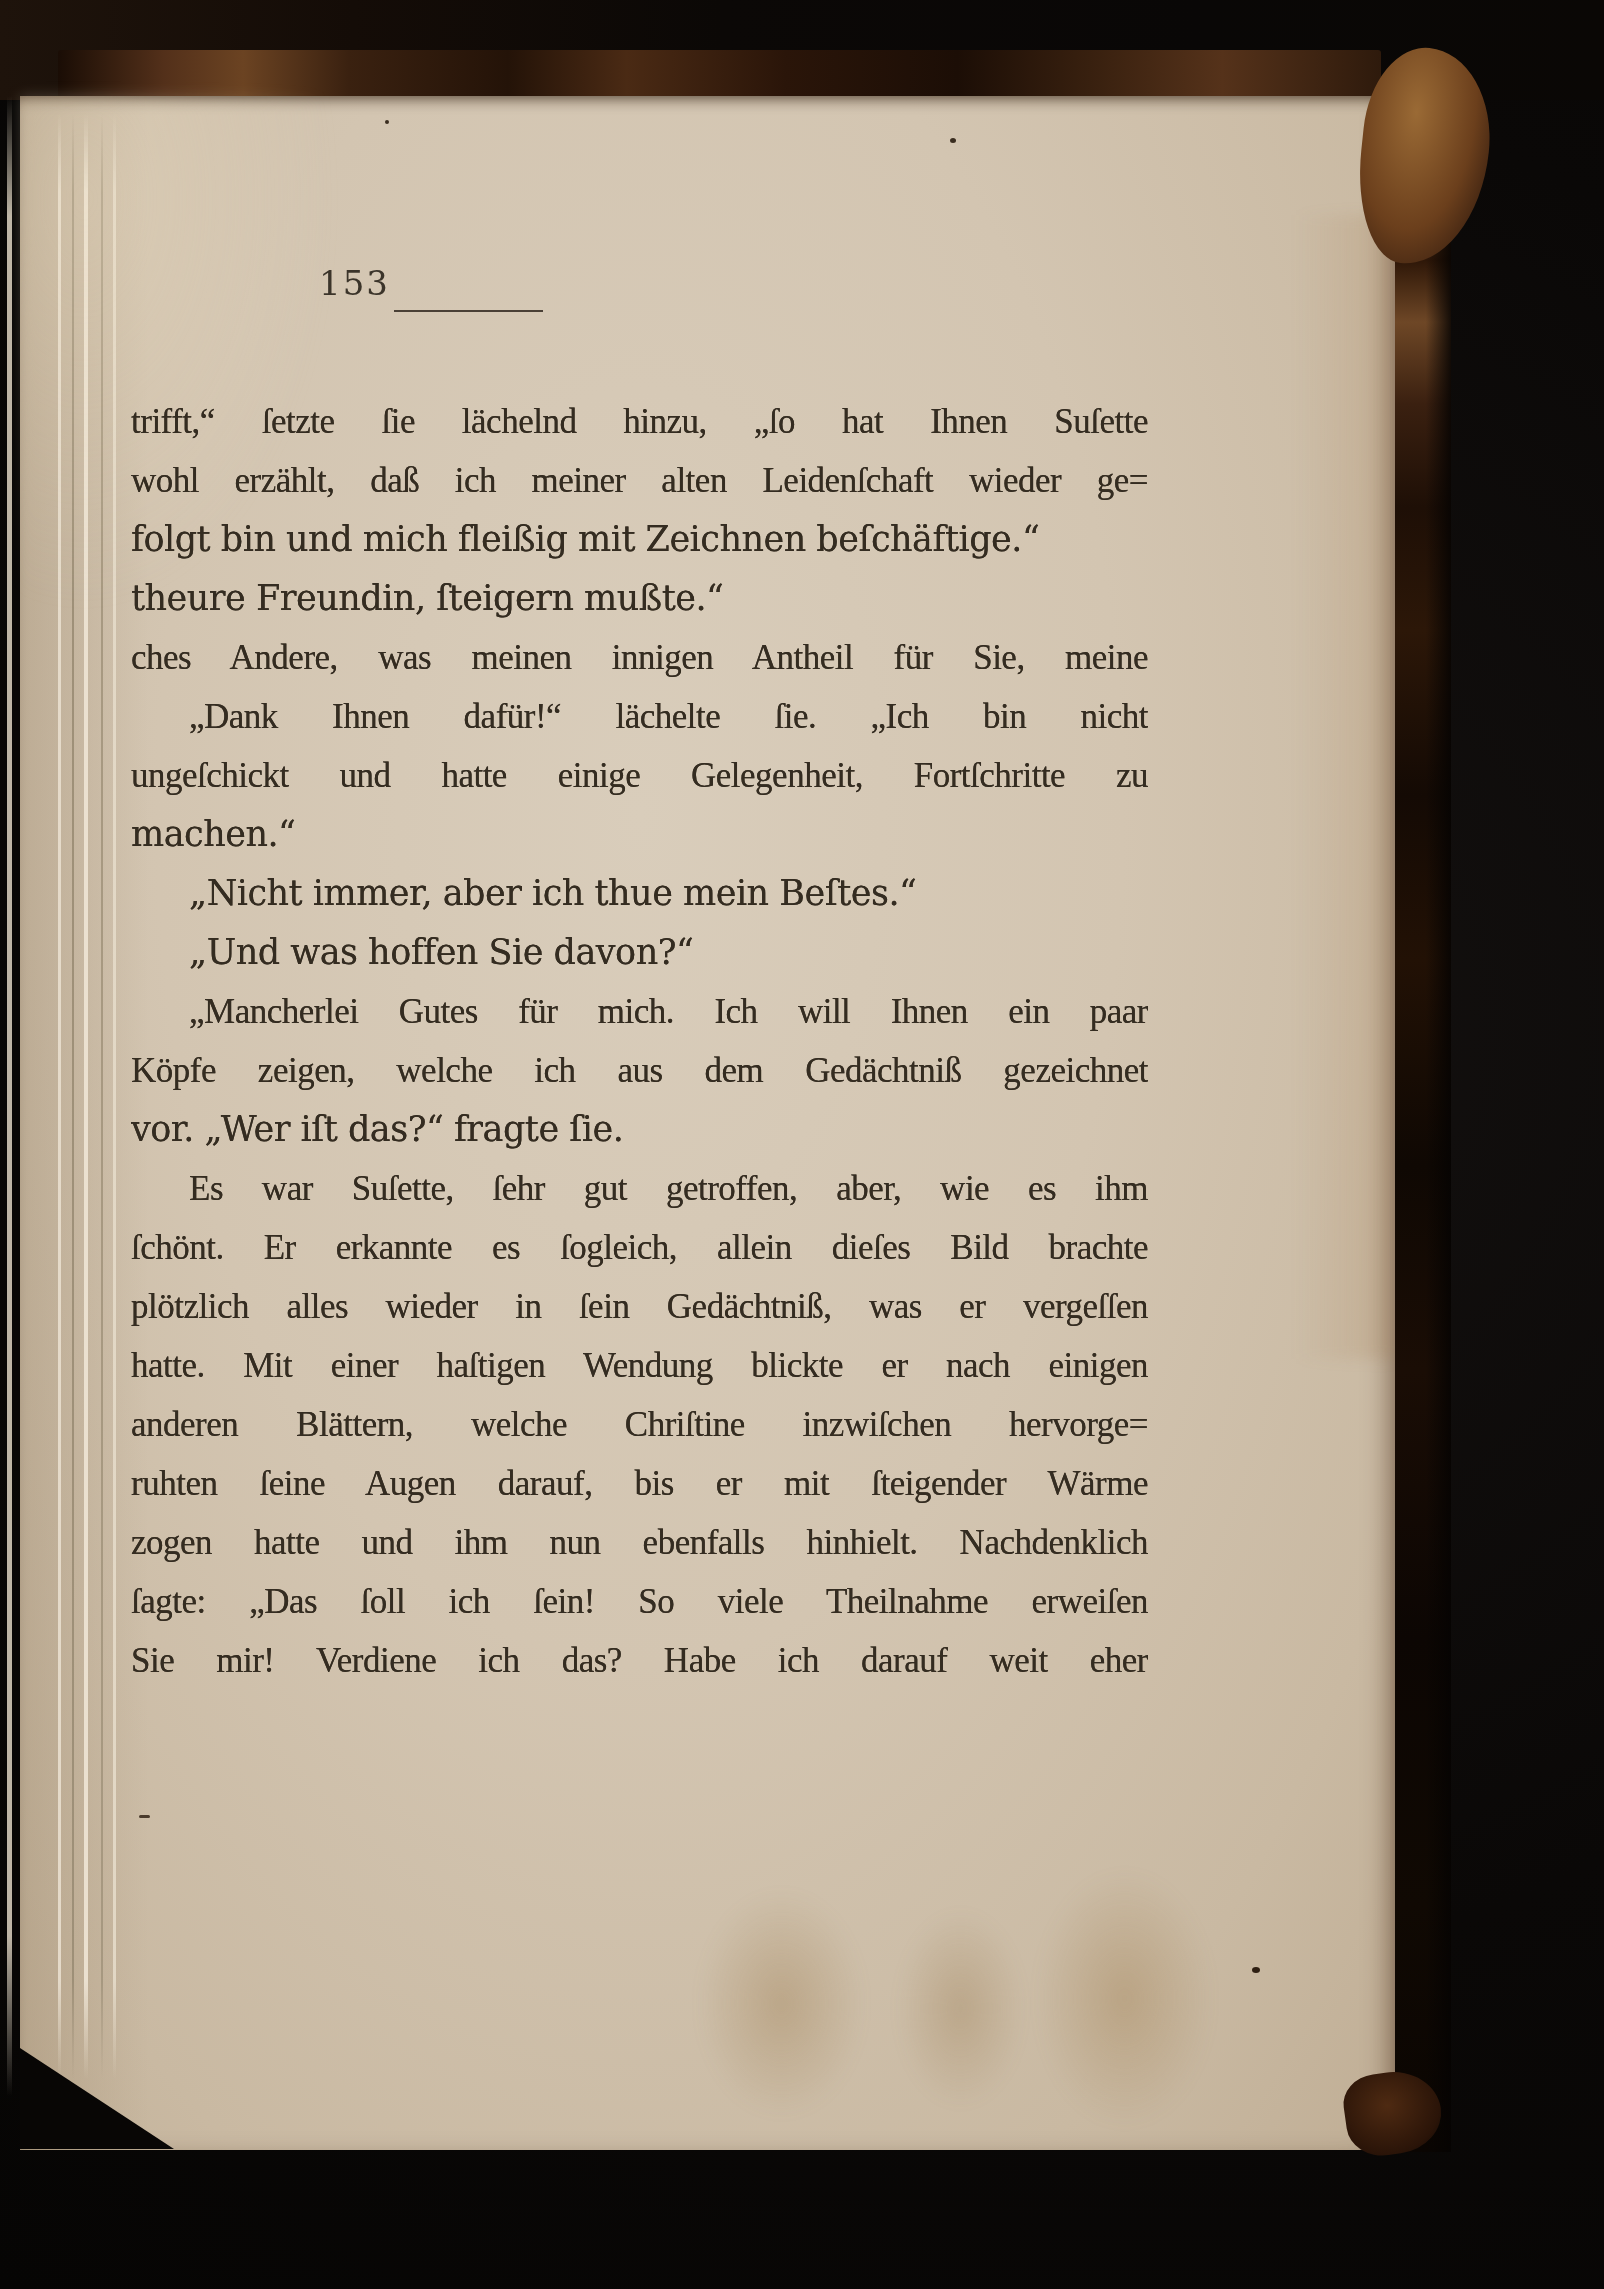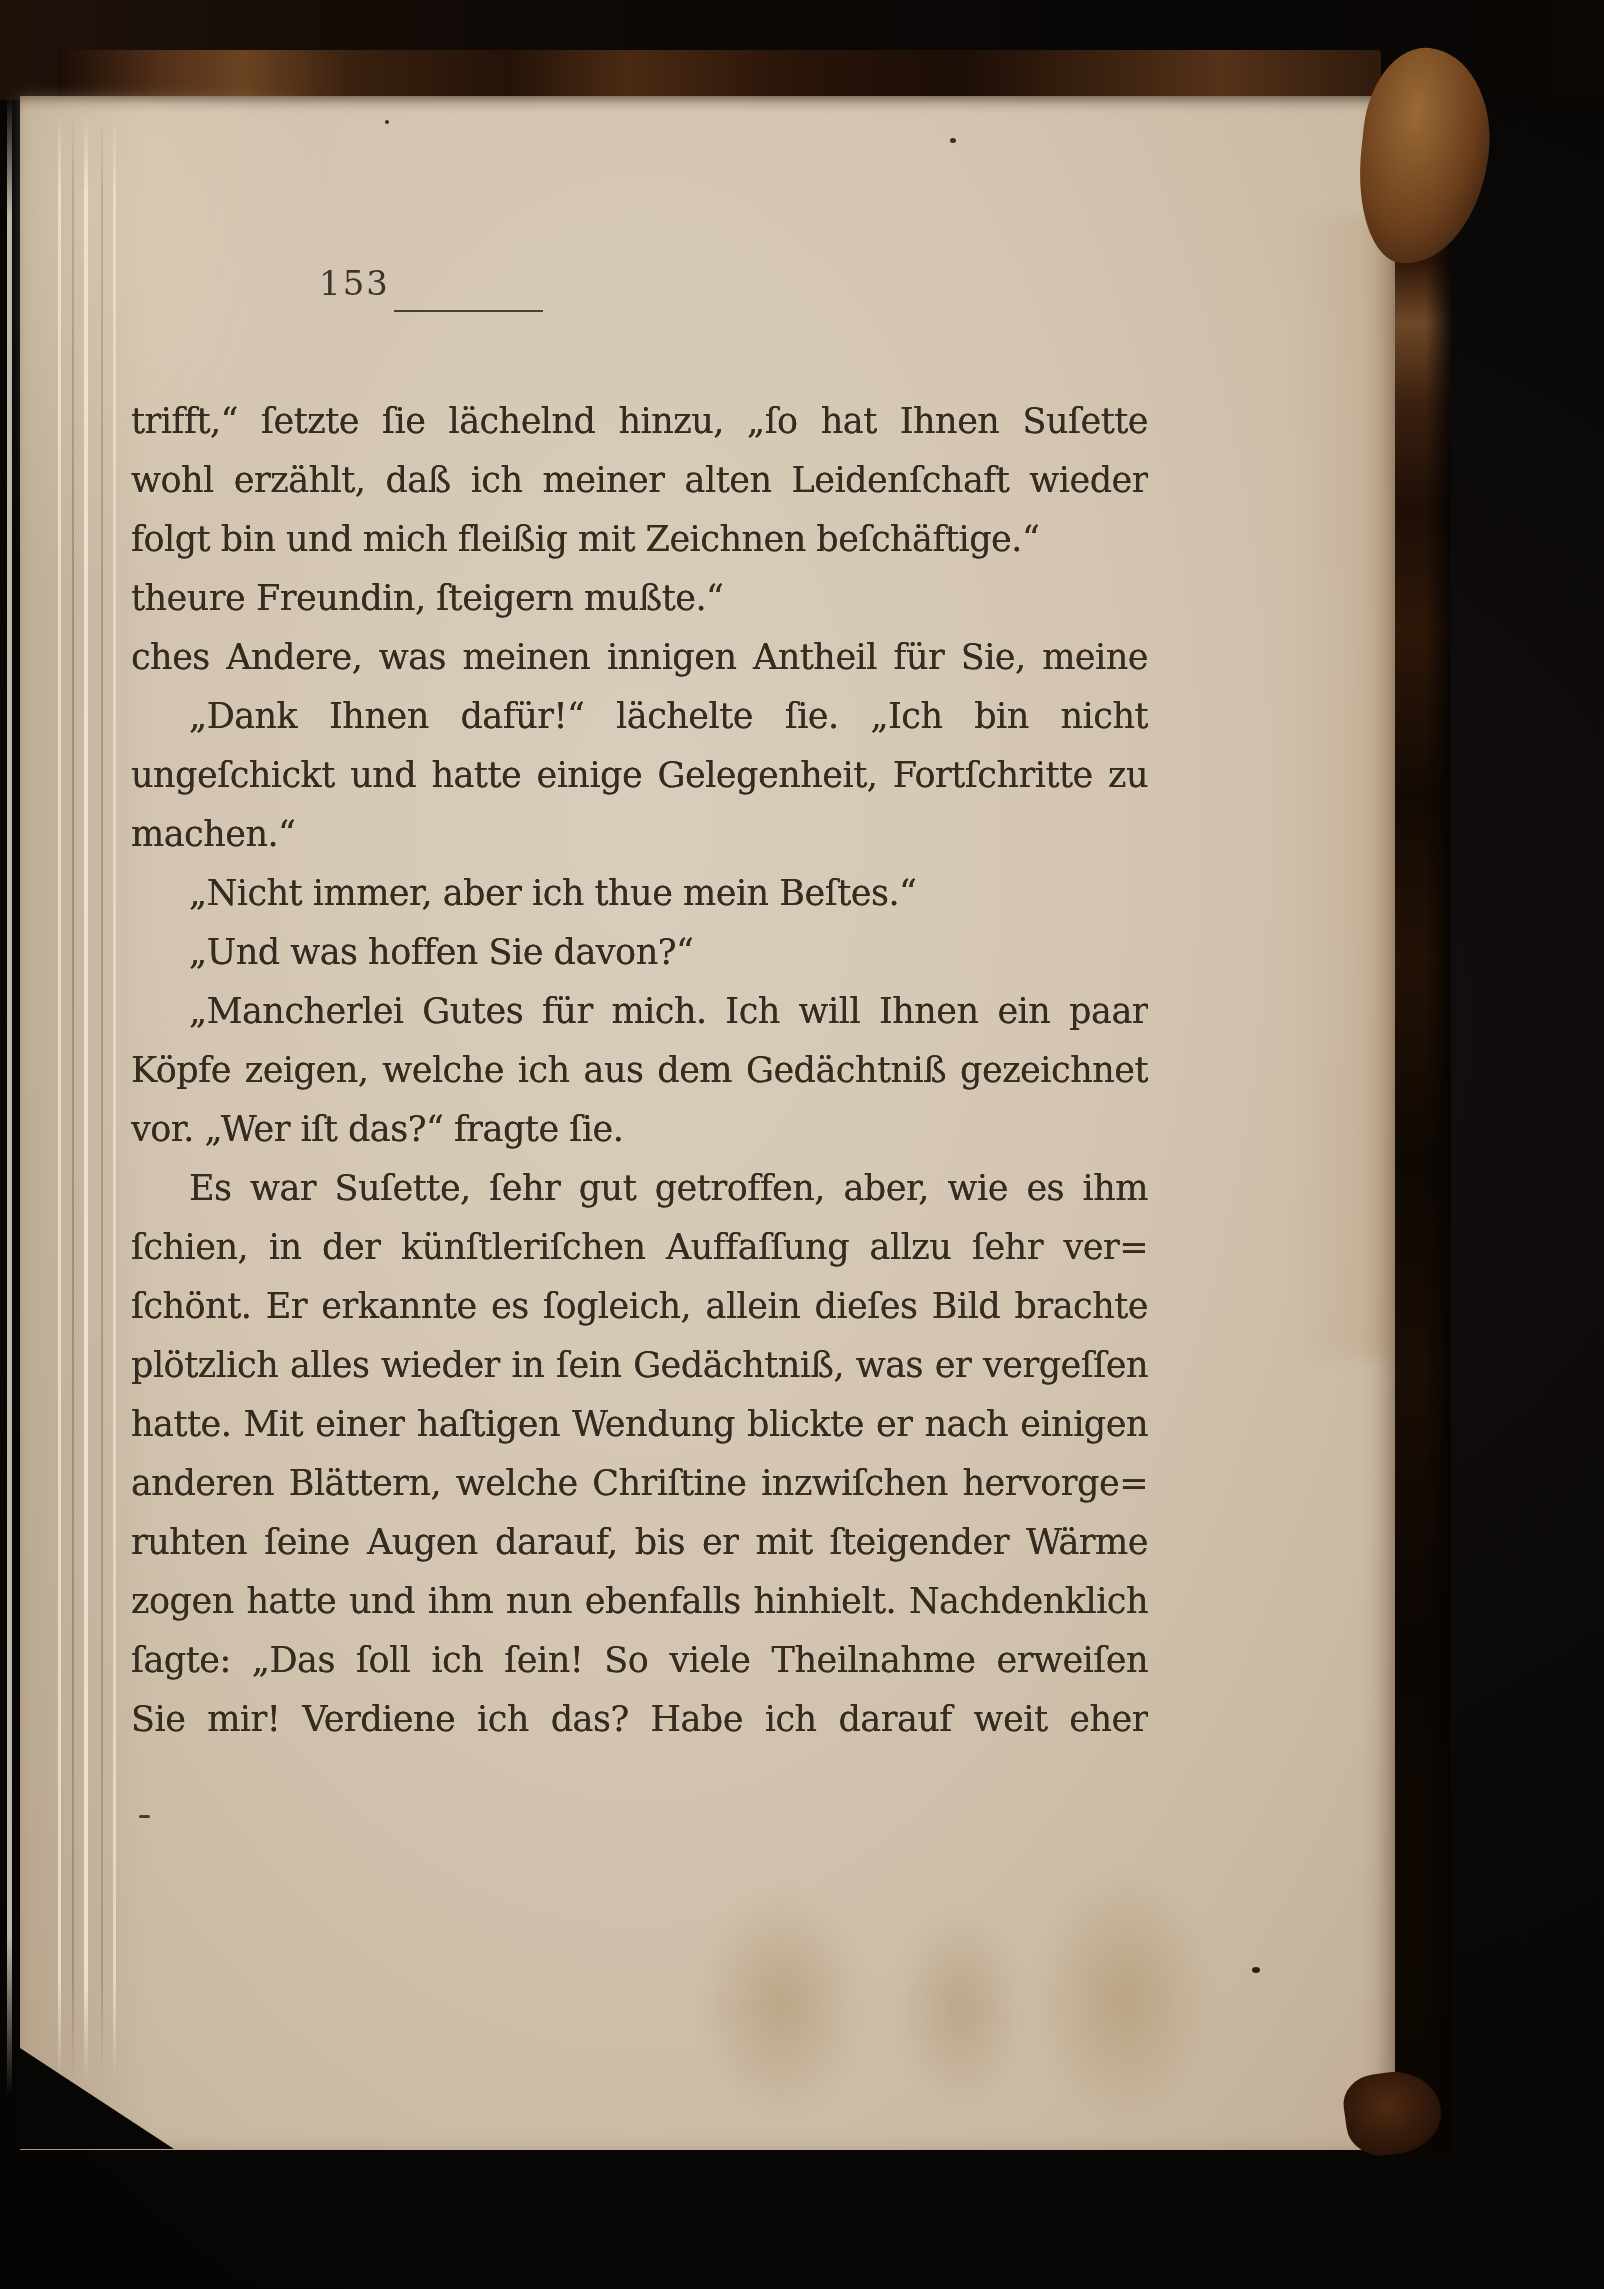--- a/index.html
+++ b/index.html
@@ -40,21 +40,21 @@
 
   
   .folio-wrap{position:absolute;left:299px;top:167px;width:299px;}
   .folio{font-size:34px;color:#3b342a;letter-spacing:2px;}
   .folio-rule{width:149px;height:2px;margin:7px auto 0;background:#4a4036;}
 
   
   .text-block{position:absolute;left:111px;top:296px;width:1017px;color:#342c21;}
   .line{height:59px;line-height:59px;font-size:35px;letter-spacing:-0.5px;
     overflow:hidden;white-space:pre;text-shadow:0 0 0.5px rgba(40,30,18,.85);}
-  .line.just{white-space:normal;text-align:justify;text-align-last:justify;}
+  .line.just{white-space:normal;text-align:justify;text-align-last:justify;font-family:Liberation Serif, serif;}
   .line.ind{text-indent:58px;}
 
   
   .stain{position:absolute;filter:blur(7px);pointer-events:none;}
   .stainA{left:677px;top:1793px;width:169px;height:229px;
     background:radial-gradient(ellipse,rgba(146,110,60,.30),rgba(146,110,60,0) 70%);}
   .stainB{left:876px;top:1813px;width:129px;height:199px;
     background:radial-gradient(ellipse,rgba(140,104,56,.26),rgba(140,104,56,0) 70%);}
   .stainC{left:1015px;top:1773px;width:179px;height:259px;
     background:radial-gradient(ellipse,rgba(150,112,60,.30),rgba(150,112,60,0) 70%);}
@@ -123,21 +123,20 @@
         <div class="line just">ches Andere, was meinen innigen Antheil für Sie, meine</div>
         <div class="line just ind">„Dank Ihnen dafür!“ lächelte ſie. „Ich bin nicht</div>
         <div class="line just">ungeſchickt und hatte einige Gelegenheit, Fortſchritte zu</div>
         <div class="line">machen.“</div>
         <div class="line ind">„Nicht immer, aber ich thue mein Beſtes.“</div>
         <div class="line ind">„Und was hoffen Sie davon?“</div>
         <div class="line just ind">„Mancherlei Gutes für mich. Ich will Ihnen ein paar</div>
         <div class="line just">Köpfe zeigen, welche ich aus dem Gedächtniß gezeichnet</div>
         <div class="line">vor. „Wer iſt das?“ fragte ſie.</div>
         <div class="line just ind">Es war Suſette, ſehr gut getroffen, aber, wie es ihm</div>
-        <div class="line just">ſchien, in der künſtleriſchen Auffaſſung allzu ſehr ver=</div>
         <div class="line just">ſchönt. Er erkannte es ſogleich, allein dieſes Bild brachte</div>
         <div class="line just">plötzlich alles wieder in ſein Gedächtniß, was er vergeſſen</div>
         <div class="line just">hatte. Mit einer haſtigen Wendung blickte er nach einigen</div>
         <div class="line just">anderen Blättern, welche Chriſtine inzwiſchen hervorge=</div>
         <div class="line just">ruhten ſeine Augen darauf, bis er mit ſteigender Wärme</div>
         <div class="line just">zogen hatte und ihm nun ebenfalls hinhielt. Nachdenklich</div>
         <div class="line just">ſagte: „Das ſoll ich ſein! So viele Theilnahme erweiſen</div>
         <div class="line just">Sie mir! Verdiene ich das? Habe ich darauf weit eher</div>
       </div>
 

